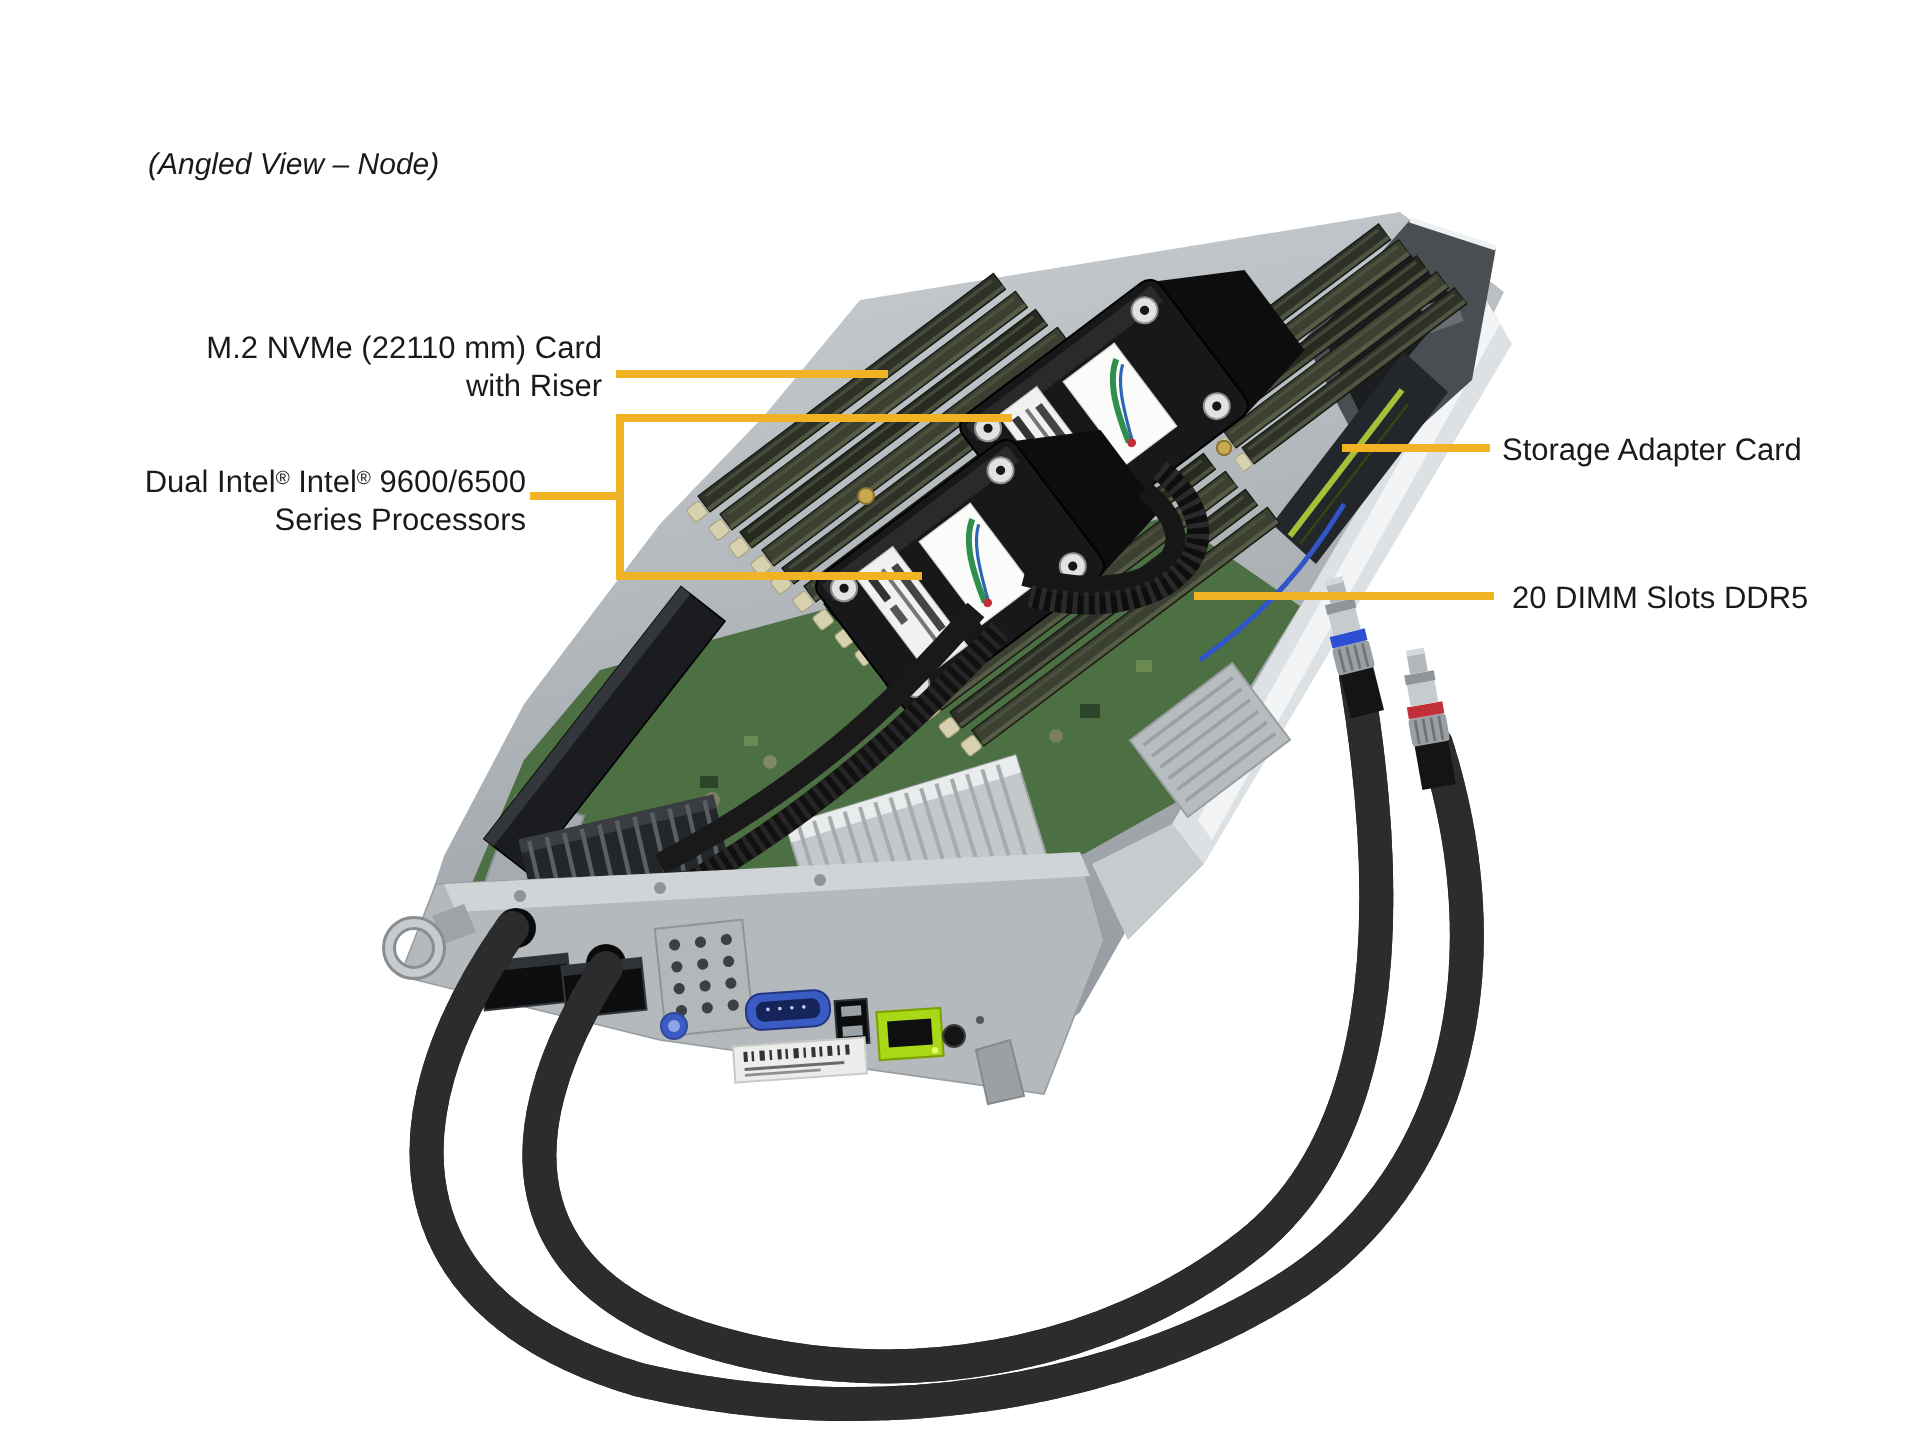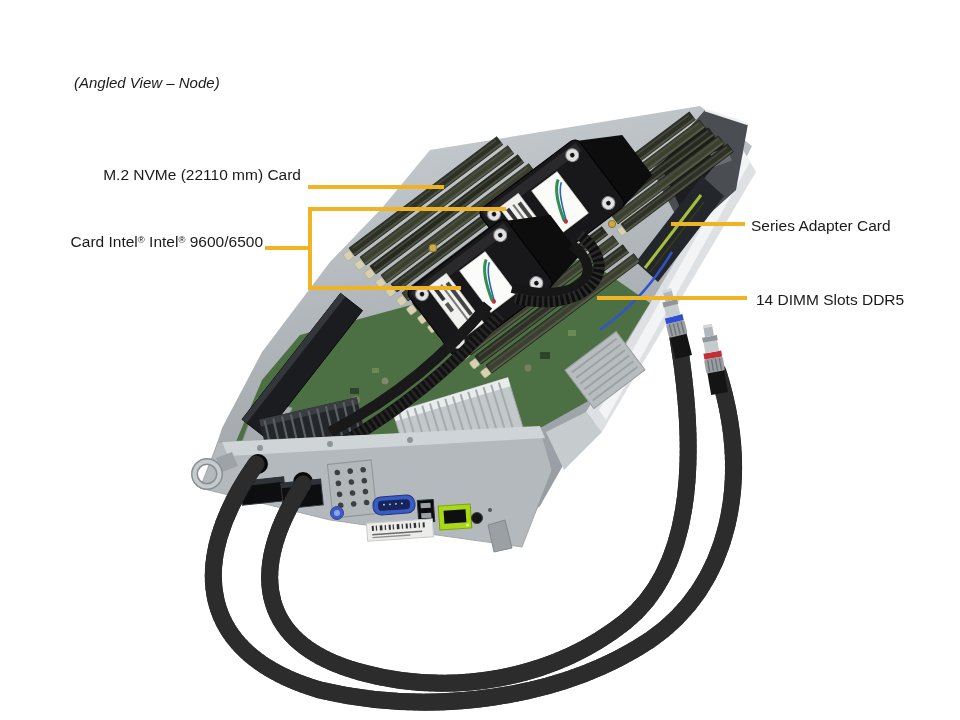--- a/index.html
+++ b/index.html
@@ -351,23 +351,25 @@
   <div class="cl" style="left:308px;top:207px;width:4px;height:83px;"></div>
   <div class="cl" style="left:308px;top:207px;width:198px;height:4px;"></div>
   <div class="cl" style="left:308px;top:286px;width:153px;height:4px;"></div>
   <div class="cl" style="left:671px;top:222px;width:74px;height:4px;"></div>
   <div class="cl" style="left:597px;top:296px;width:150px;height:4px;"></div>
 
   <div class="title">(Angled View – Node)</div>
 
   <div class="lbl right" style="right:659px;top:165px;">
     <div>M.2 NVMe (22110 mm) Card</div>
+    <div>with Riser</div>
   </div>
 
   <div class="lbl right" style="right:697px;top:230px;">
-    <div><span>Card Intel</span><span class="sup">®</span><span> Intel</span><span class="sup">®</span><span> 9600/6500</span></div>
+    <div><span>Dual Intel</span><span class="sup">®</span><span> Intel</span><span class="sup">®</span><span> 9600/6500</span></div>
+    <div>Series Processors</div>
   </div>
 
-  <div class="lbl" style="left:751px;top:216px;">Series Adapter Card</div>
-
-  <div class="lbl" style="left:756px;top:290px;">14 DIMM Slots DDR5</div>
+  <div class="lbl" style="left:751px;top:216px;">Storage Adapter Card</div>
+
+  <div class="lbl" style="left:756px;top:290px;">20 DIMM Slots DDR5</div>
 
 </div>
 
 </body></html>

